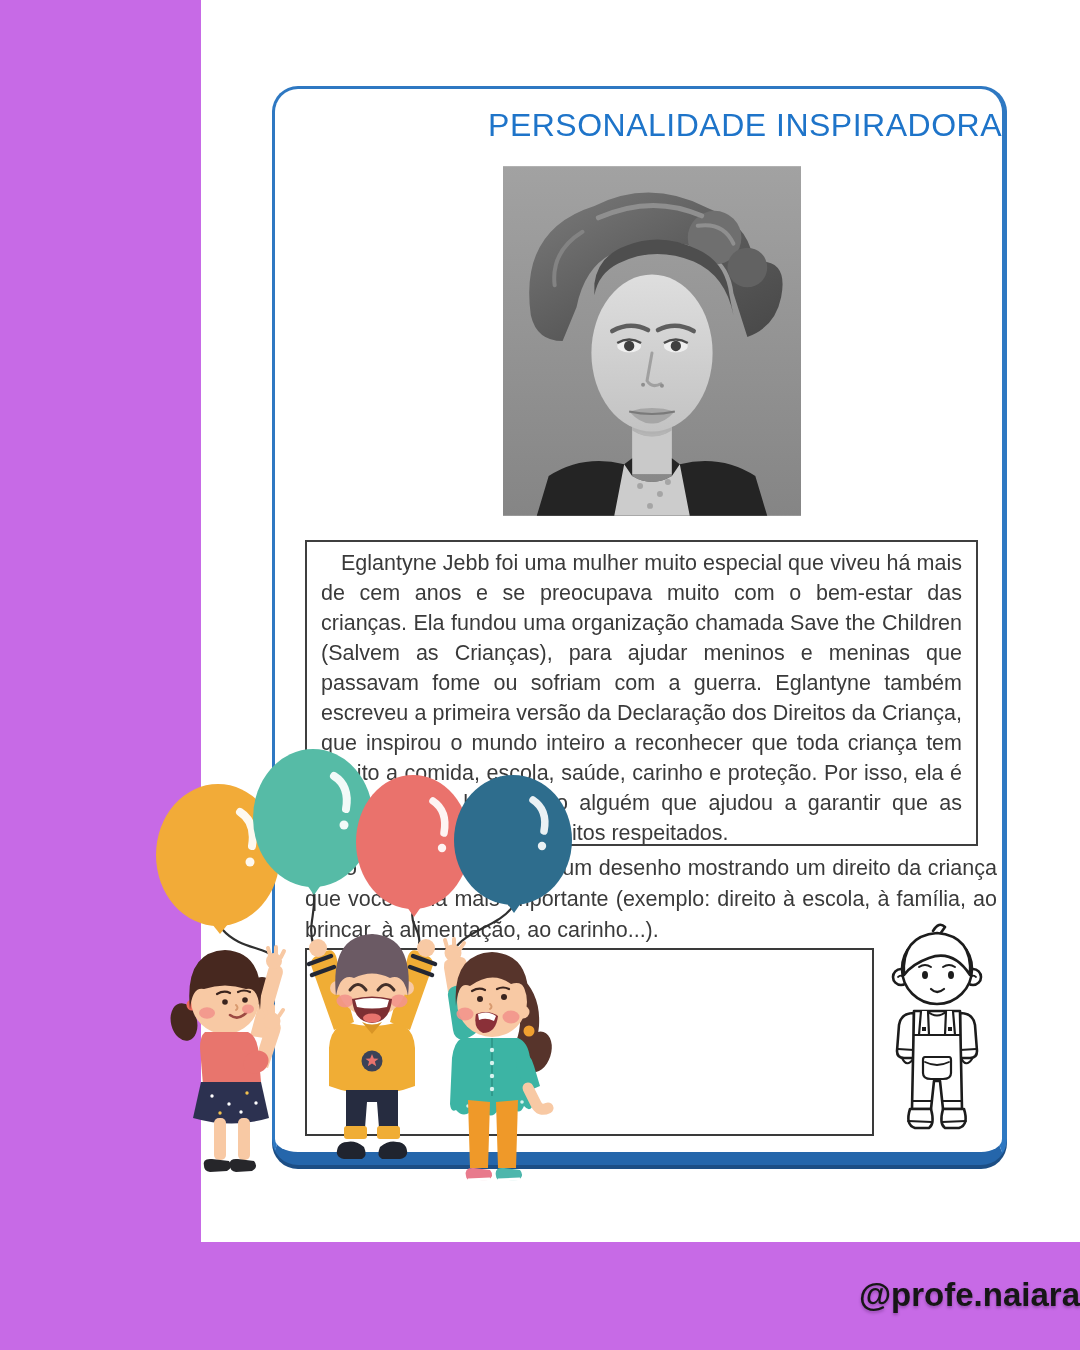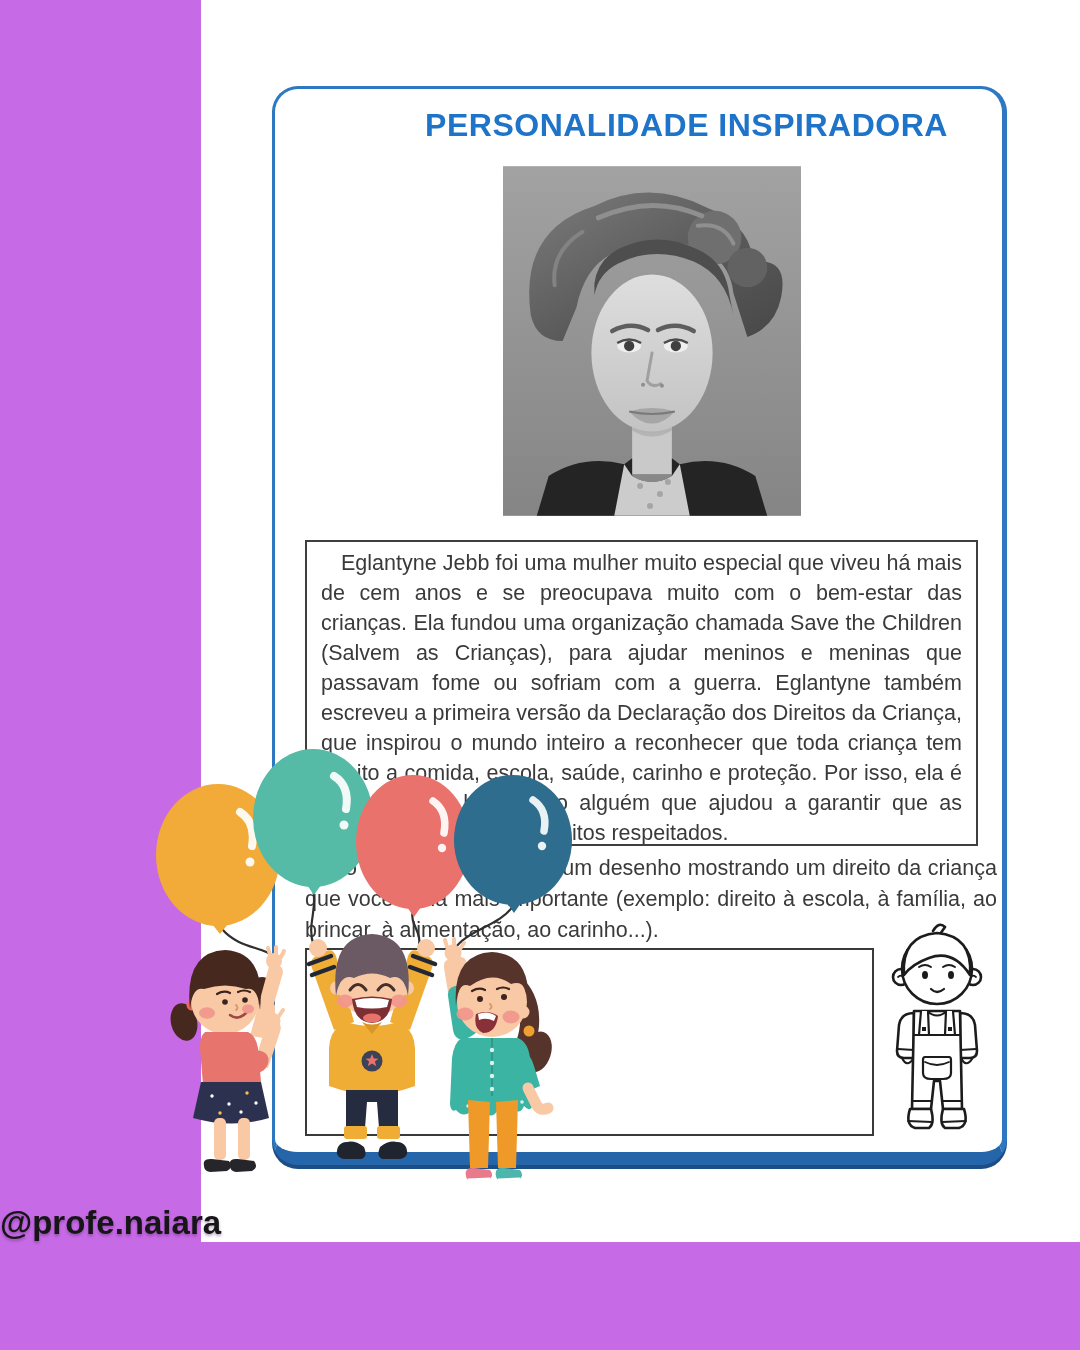--- a/index.html
+++ b/index.html
@@ -10,23 +10,22 @@
 
   .card {
     position:absolute; left:272px; top:86px; width:735px; height:1079px;
     background:#ffffff;
     border:3px solid #2e78c2; border-right-width:5px; border-bottom:13px solid #2566ab;
     border-radius:26px;
     box-shadow:0 4px 0 #1c4e85;
   }
   .card-title {
     position:absolute; left:0; top:18px; width:100%;
-    text-align:center; font-size:32px; font-weight:bold; letter-spacing:.5px;
+    text-align:right; font-size:32px; font-weight:normal; letter-spacing:.5px;
     color:#1e74c9;
-    margin-left:48px;
   }
   .portrait-wrap { position:absolute; left:228px; top:76px; width:298px; height:352px; overflow:hidden; }
   .bio-box {
     position:absolute; left:30px; top:451px; width:673px; height:306px;
     border:2px solid #3f3f3f; background:#fff;
     padding:6px 14px 0 14px; overflow:hidden;
   }
   .bio-text {
     font-size:21.5px; line-height:30px; color:#3a3a3a;
     text-align:justify; text-indent:20px;
@@ -35,21 +34,21 @@
     position:absolute; left:30px; top:764px; width:692px;
     font-size:21.5px; line-height:31px; color:#3a3a3a; text-align:justify;
   }
   .drawing-box {
     position:absolute; left:30px; top:859px; width:569px; height:188px;
     border:2px solid #3a3a3a; background:#fff;
   }
   .lineart-wrap { position:absolute; left:606px; top:834px; width:112px; height:218px; }
 
   .footer {
-    position:absolute; left:0; top:1204px; width:1080px; text-align:left;
+    position:absolute; left:0; top:1276px; width:1080px; text-align:right;
     font-size:33px; font-weight:bold; color:#161616;
     text-shadow:0 2px 3px rgba(60,20,80,.35);
   }
 
   .deco-overlay { position:absolute; left:0; top:0; width:1080px; height:1350px; pointer-events:none; }
 </style>
 </head>
 <body>
 
 <div class="main-white"></div>

